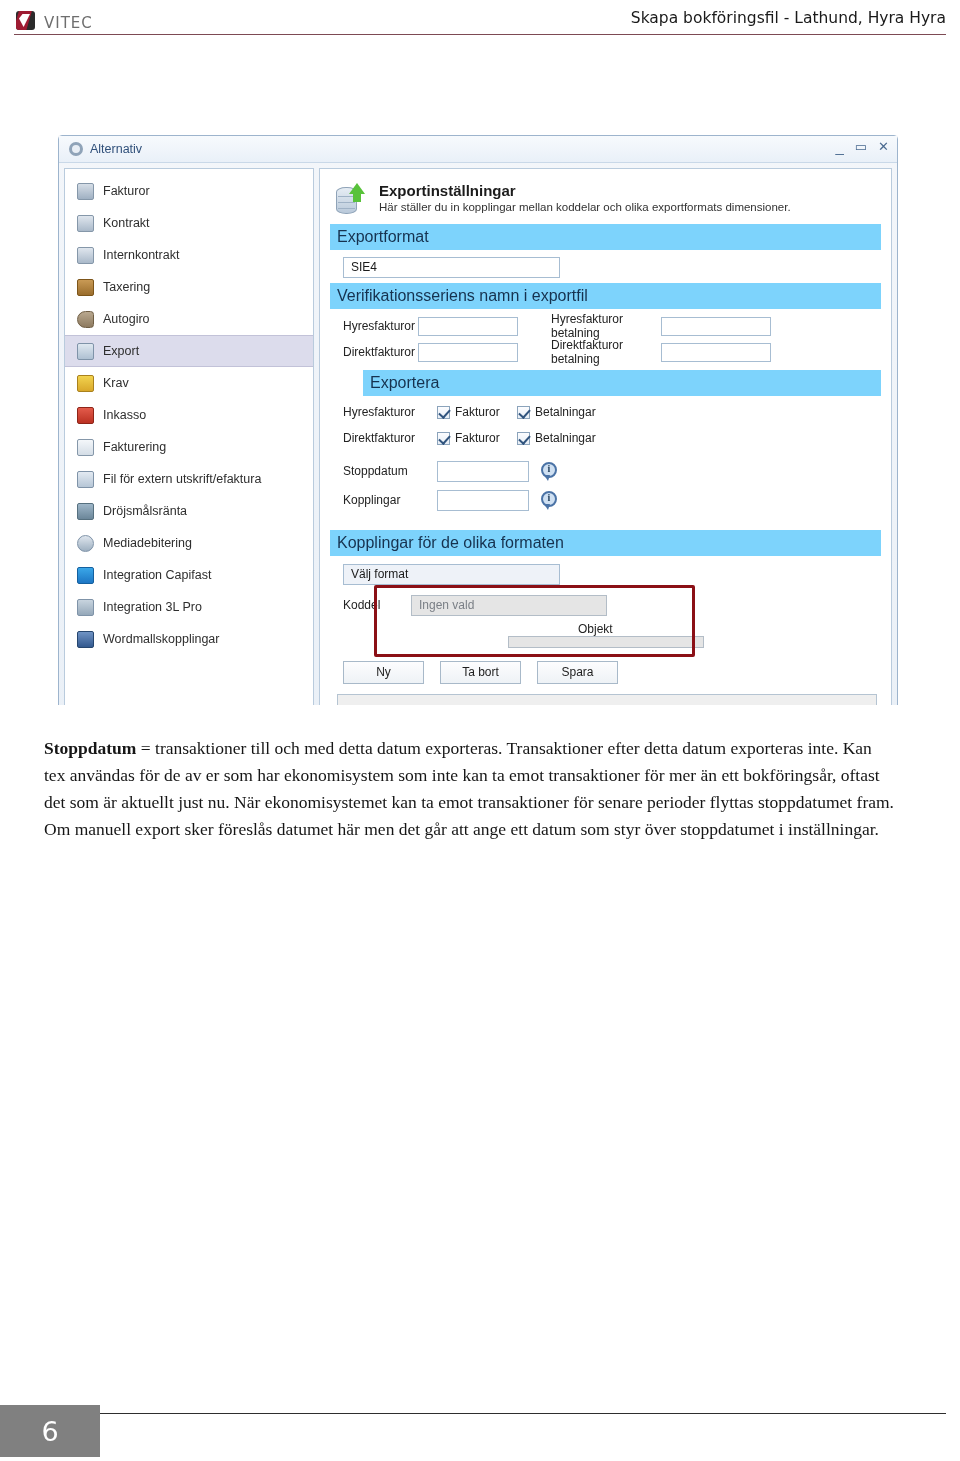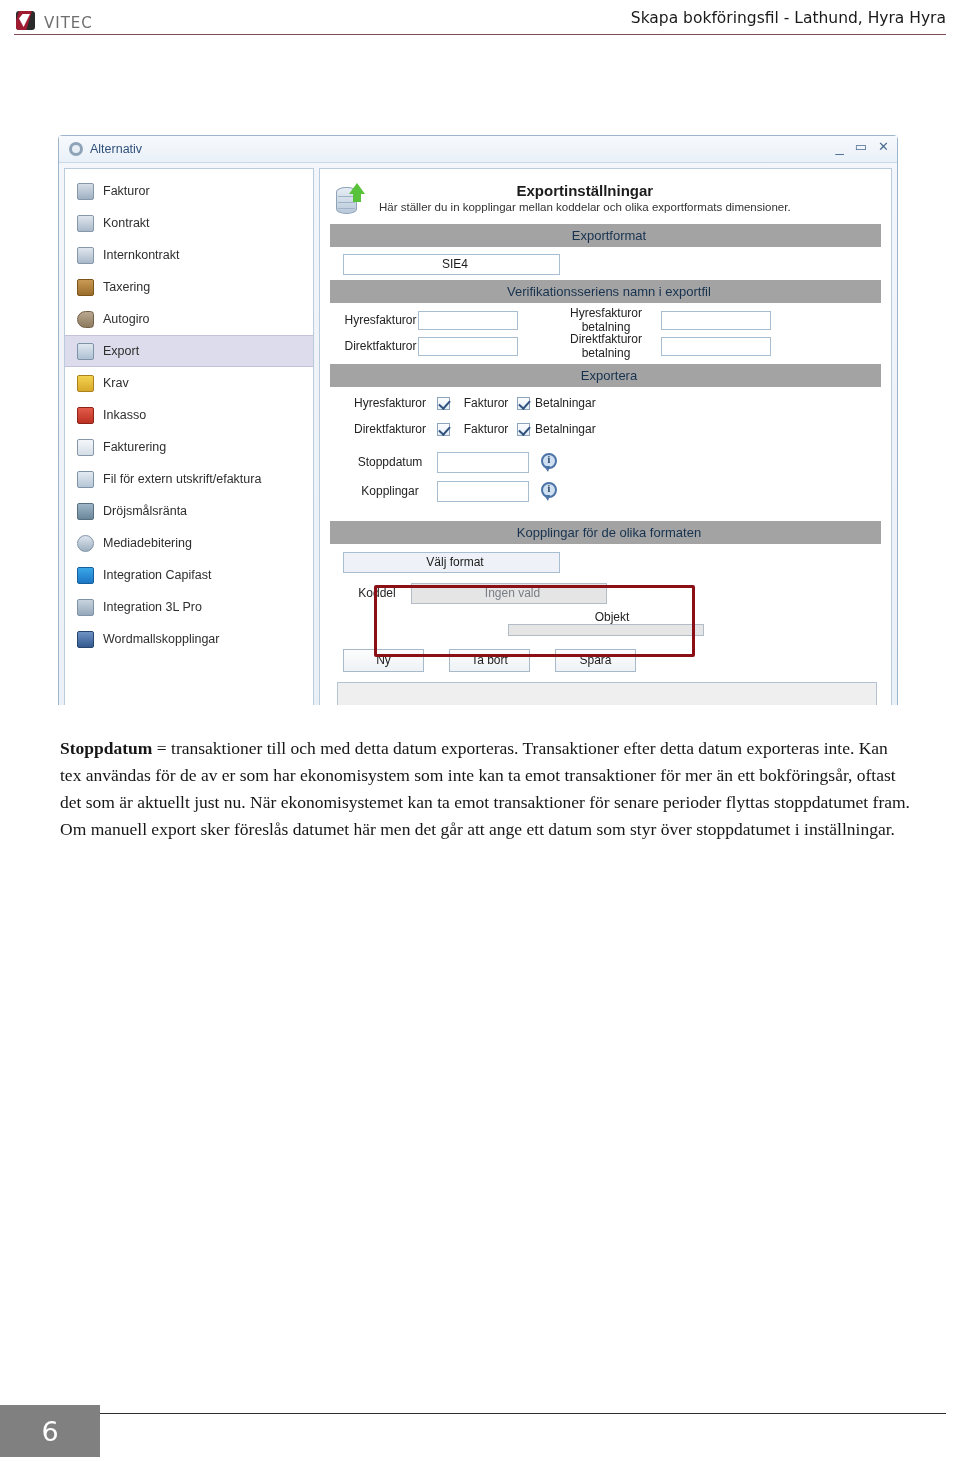--- a/index.html
+++ b/index.html
@@ -146,21 +146,20 @@
   .side-label { white-space: nowrap; }
 
   
   #pane {
     flex: 1;
     background: #ffffff;
     border: 1px solid #b9cbdd;
     padding: 8px 10px 0 10px;
     overflow: hidden;
     position: relative;
-    text-align: center;
   }
   #pane-head { display: flex; gap: 11px; align-items: flex-start; margin: 5px 0 8px 4px; }
   #db-icon {
     width: 34px; height: 34px; flex: none; position: relative;
   }
   #db-icon .cyl {
     position: absolute; left: 2px; top: 5px;
     width: 21px; height: 27px;
     border-radius: 10px / 5px;
     background: linear-gradient(#e6edf4, #b9c9da);
@@ -176,22 +175,22 @@
     border-bottom: 11px solid #58c23a;
   }
   #db-icon .stem {
     position: absolute; left: 19px; top: 11px;
     width: 8px; height: 9px; background: #58c23a;
   }
   #pane-title { font-size: 15px; font-weight: bold; color: #1c1c1c; margin-bottom: 2px; }
   #pane-sub { font-size: 11.5px; color: #333; }
 
   .sect-head {
-    background: #a3a3a3;
-    font-size: 13px; color: #16324f;
+    background: #7dd3fc;
+    font-size: 16px; color: #16324f;
     padding: 4px 0 4px 7px;
     margin-top: 3px;
   }
   .row { display: flex; align-items: center; height: 26px; }
   .lbl { font-size: 12px; color: #232323; }
   .tf {
     border: 1px solid #a7bdd2;
     background: #ffffff;
     height: 19px;
   }
@@ -262,21 +261,21 @@
     left: 316px; top: 450px;
     width: 321px; height: 72px;
     border: 3px solid #8b1016;
     border-radius: 2px;
     pointer-events: none;
   }
 
   
   #copy {
     position: absolute;
-    left: 60px; top: 735px;
+    left: 44px; top: 735px;
     width: 852px;
     font-family: "Liberation Serif", serif;
     font-size: 17.5px;
     line-height: 27px;
     color: #161616;
     text-align: left;
   }
   #copy b { font-weight: bold; }
 
   
@@ -415,21 +414,21 @@
             <span class="lbl" style="width:143px;padding-left:33px;">Hyresfakturor betalning</span>
             <span class="tf" style="width:110px;"></span>
           </div>
           <div class="row">
             <span class="lbl" style="width:88px;padding-left:13px;">Direktfakturor</span>
             <span class="tf" style="width:100px;"></span>
             <span class="lbl" style="width:143px;padding-left:33px;">Direktfakturor betalning</span>
             <span class="tf" style="width:110px;"></span>
           </div>
 
-          <div class="sect-head" style="margin-top:5px;">Exportera</div>
+          <div class="sect-head" style="margin-top:5px;margin-left:33px;">Exportera</div>
           <div class="row" style="margin-top:3px;">
             <span class="lbl" style="width:107px;padding-left:13px;">Hyresfakturor</span>
             <span class="cb"></span>
             <span class="cb-lbl" style="width:62px;">Fakturor</span>
             <span class="cb"></span>
             <span class="cb-lbl">Betalningar</span>
           </div>
           <div class="row">
             <span class="lbl" style="width:107px;padding-left:13px;">Direktfakturor</span>
             <span class="cb"></span>
@@ -460,21 +459,21 @@
 
           <div class="row">
             <span class="lbl" style="width:81px;padding-left:13px;">Koddel</span>
             <span class="combo disabled" style="width:196px;">Ingen vald</span>
           </div>
           <div class="row" style="margin-top:4px;flex-direction:column;">
             <span class="lbl" style="width:81px;padding-left:13px;">Objekt</span>
             <span class="combo disabled" style="width:196px;"></span>
           </div>
 
-          <div class="row" style="margin-top:11px;gap:25px;padding-left:13px;">
+          <div class="row" style="margin-top:11px;gap:16px;padding-left:13px;">
             <span class="btn">Ny</span>
             <span class="btn">Ta bort</span>
             <span class="btn">Spara</span>
           </div>
 
           <div id="grid-strip"></div>
 
         </div>
       </div>
     </div>

